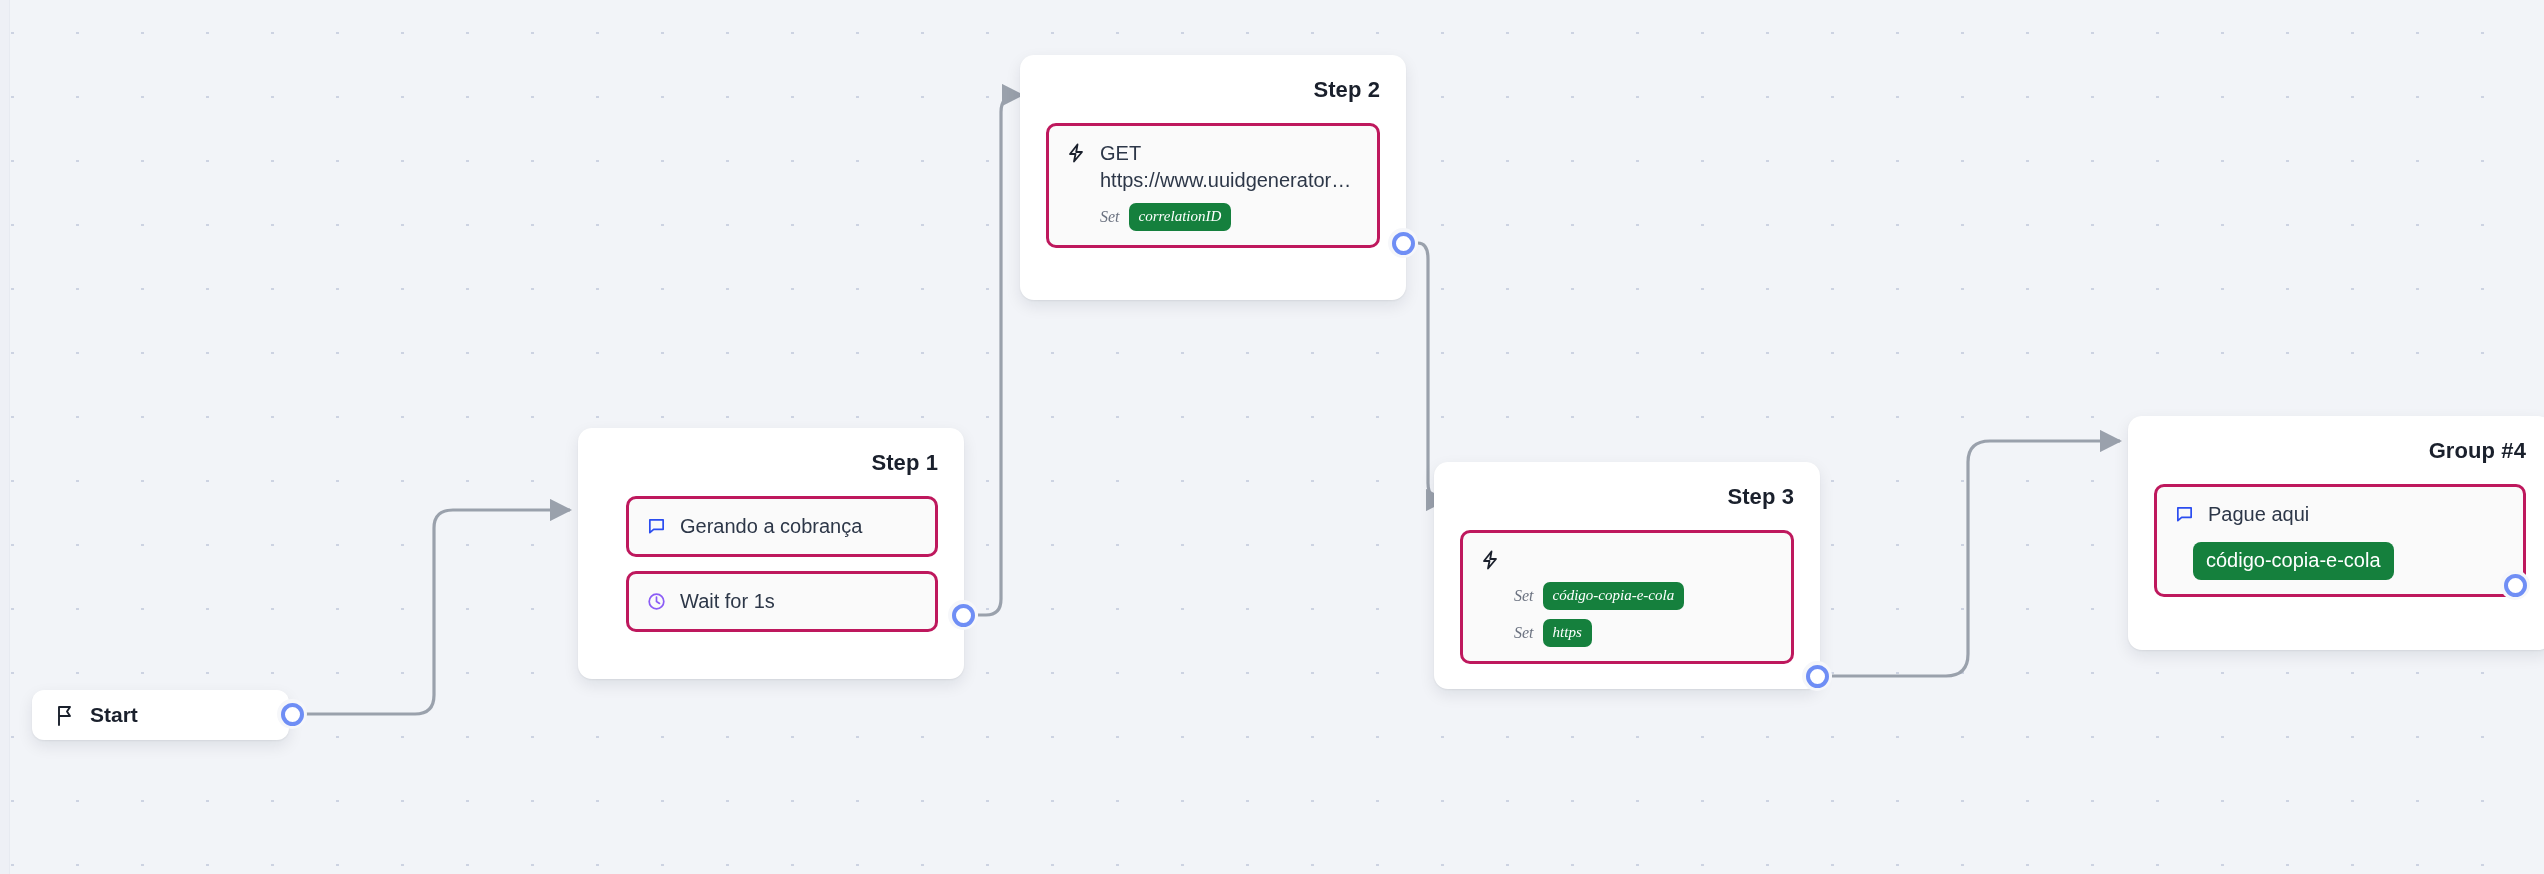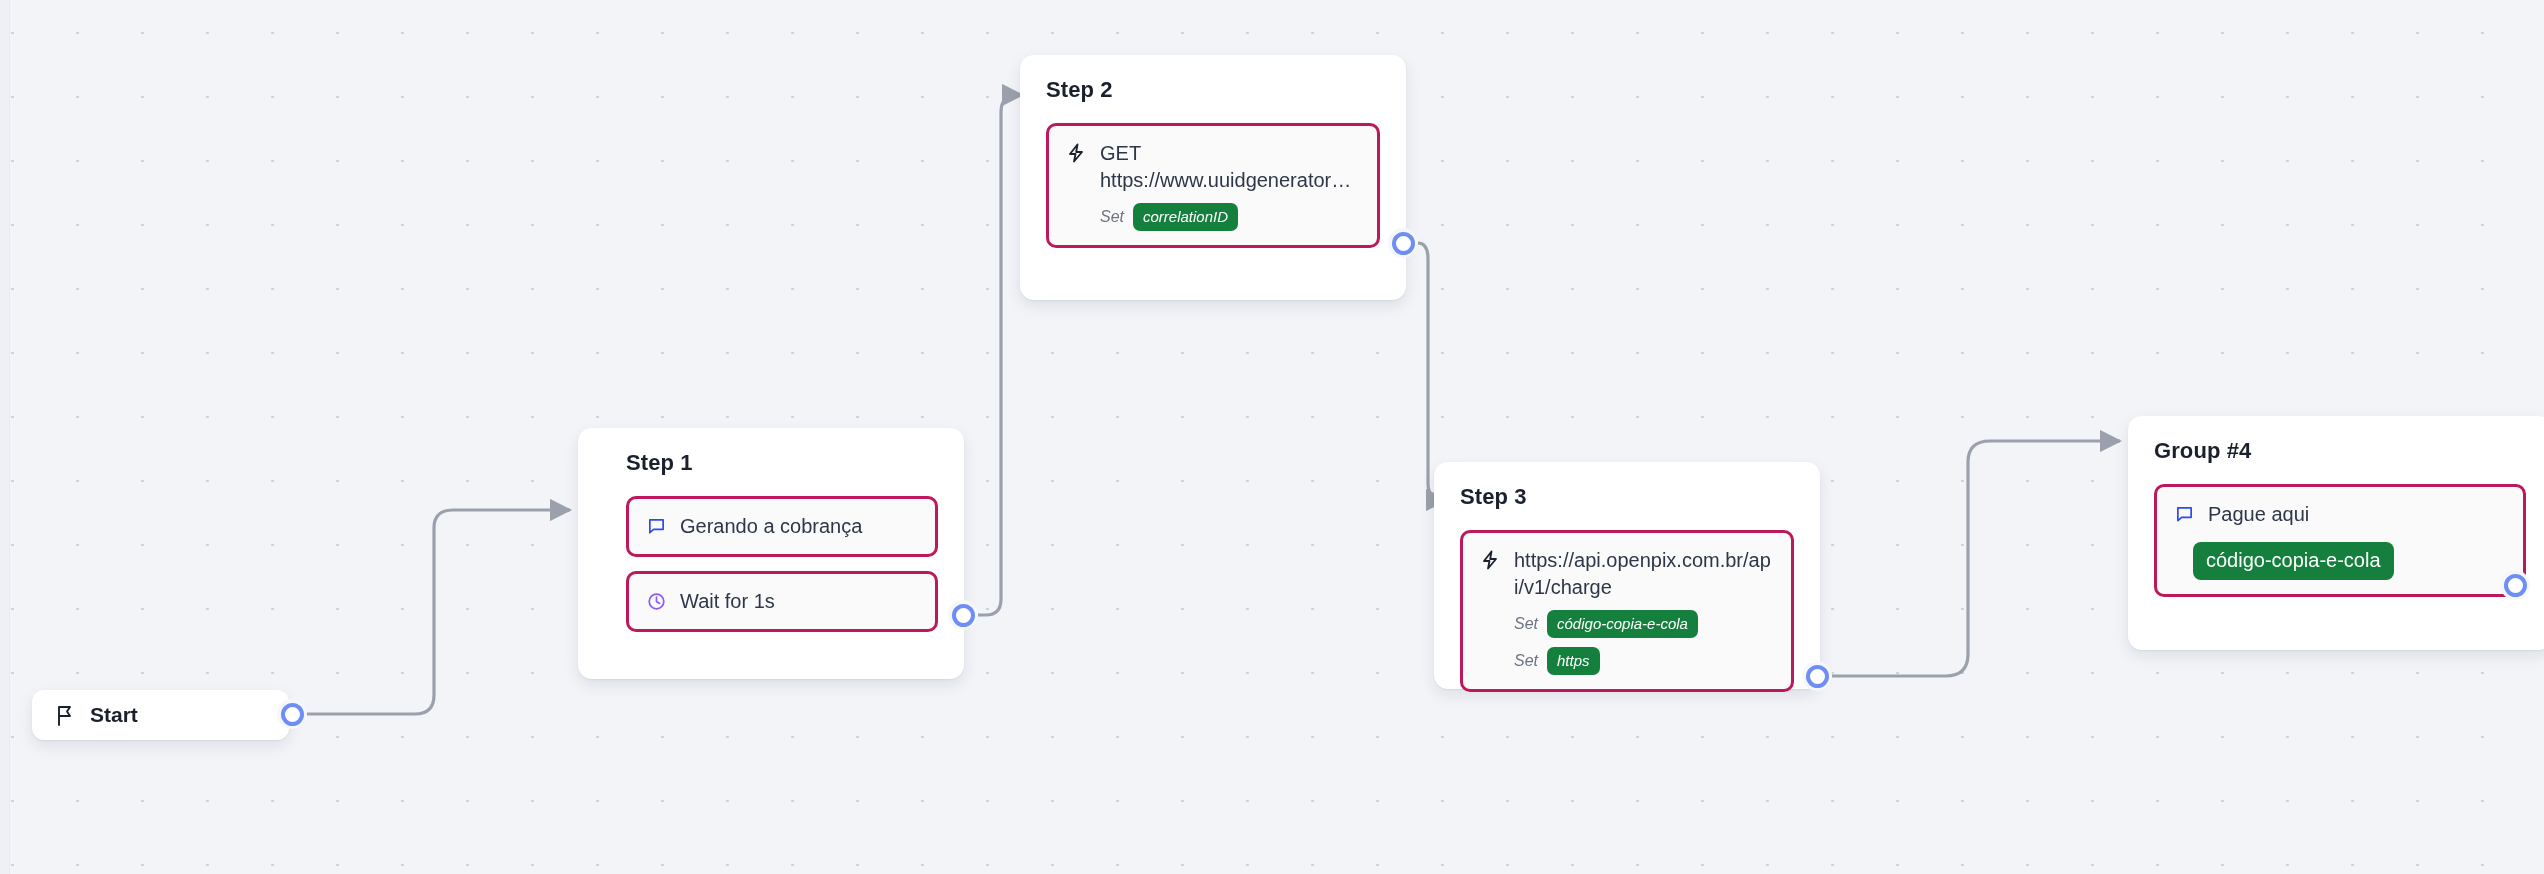--- a/index.html
+++ b/index.html
@@ -64,21 +64,21 @@
     border-radius: 12px;
   }
   .start-label {
     font-size: 21px;
     font-weight: 700;
     color: #1a202c;
   }
 
   
   .group-node { padding: 22px 26px 26px 26px; }
-  .group-node .node-title { margin-bottom: 20px; }
+  .group-node .node-title { margin-bottom: 20px; text-align: right; }
 
   .block {
     background: #fafafa;
     border: 3px solid #be185d;
     border-radius: 10px;
     padding: 14px 16px;
     margin-bottom: 14px;
   }
   .block:last-child { margin-bottom: 0; }
 
@@ -103,20 +103,21 @@
     color: #2d3748;
     word-break: break-word;
   }
 
   .set-row {
     display: flex;
     align-items: center;
     gap: 9px;
     margin-top: 9px;
     padding-left: 35px;
+    font-family: Liberation Serif, serif;
   }
   .set-word {
     font-size: 16px;
     font-style: italic;
     color: #6b7280;
   }
   .var-chip {
     display: inline-block;
     background: #15803d;
     color: #ffffff;
@@ -241,21 +242,20 @@
   <div class="node group-node" style="left:1434px; top:462px; width:386px; height:227px;">
     <div class="node-title">Step 3</div>
 
     <div class="block">
       <div class="block-row">
         <span class="block-ico">
           <svg width="18" height="20" viewBox="0 0 18 20" fill="none" stroke="#1a202c" stroke-width="1.8" stroke-linecap="round" stroke-linejoin="round">
             <path d="M10.5 1.5 L3 11 H8.5 L7 18.5 L15 9 H9.2 Z"></path>
           </svg>
         </span>
-        <span class="block-text">https://api.openpix.com.br/api/v1/charge</span>
       </div>
       <div class="set-row">
         <span class="set-word">Set</span>
         <span class="var-chip">código-copia-e-cola</span>
       </div>
       <div class="set-row">
         <span class="set-word">Set</span>
         <span class="var-chip">https</span>
       </div>
     </div>

